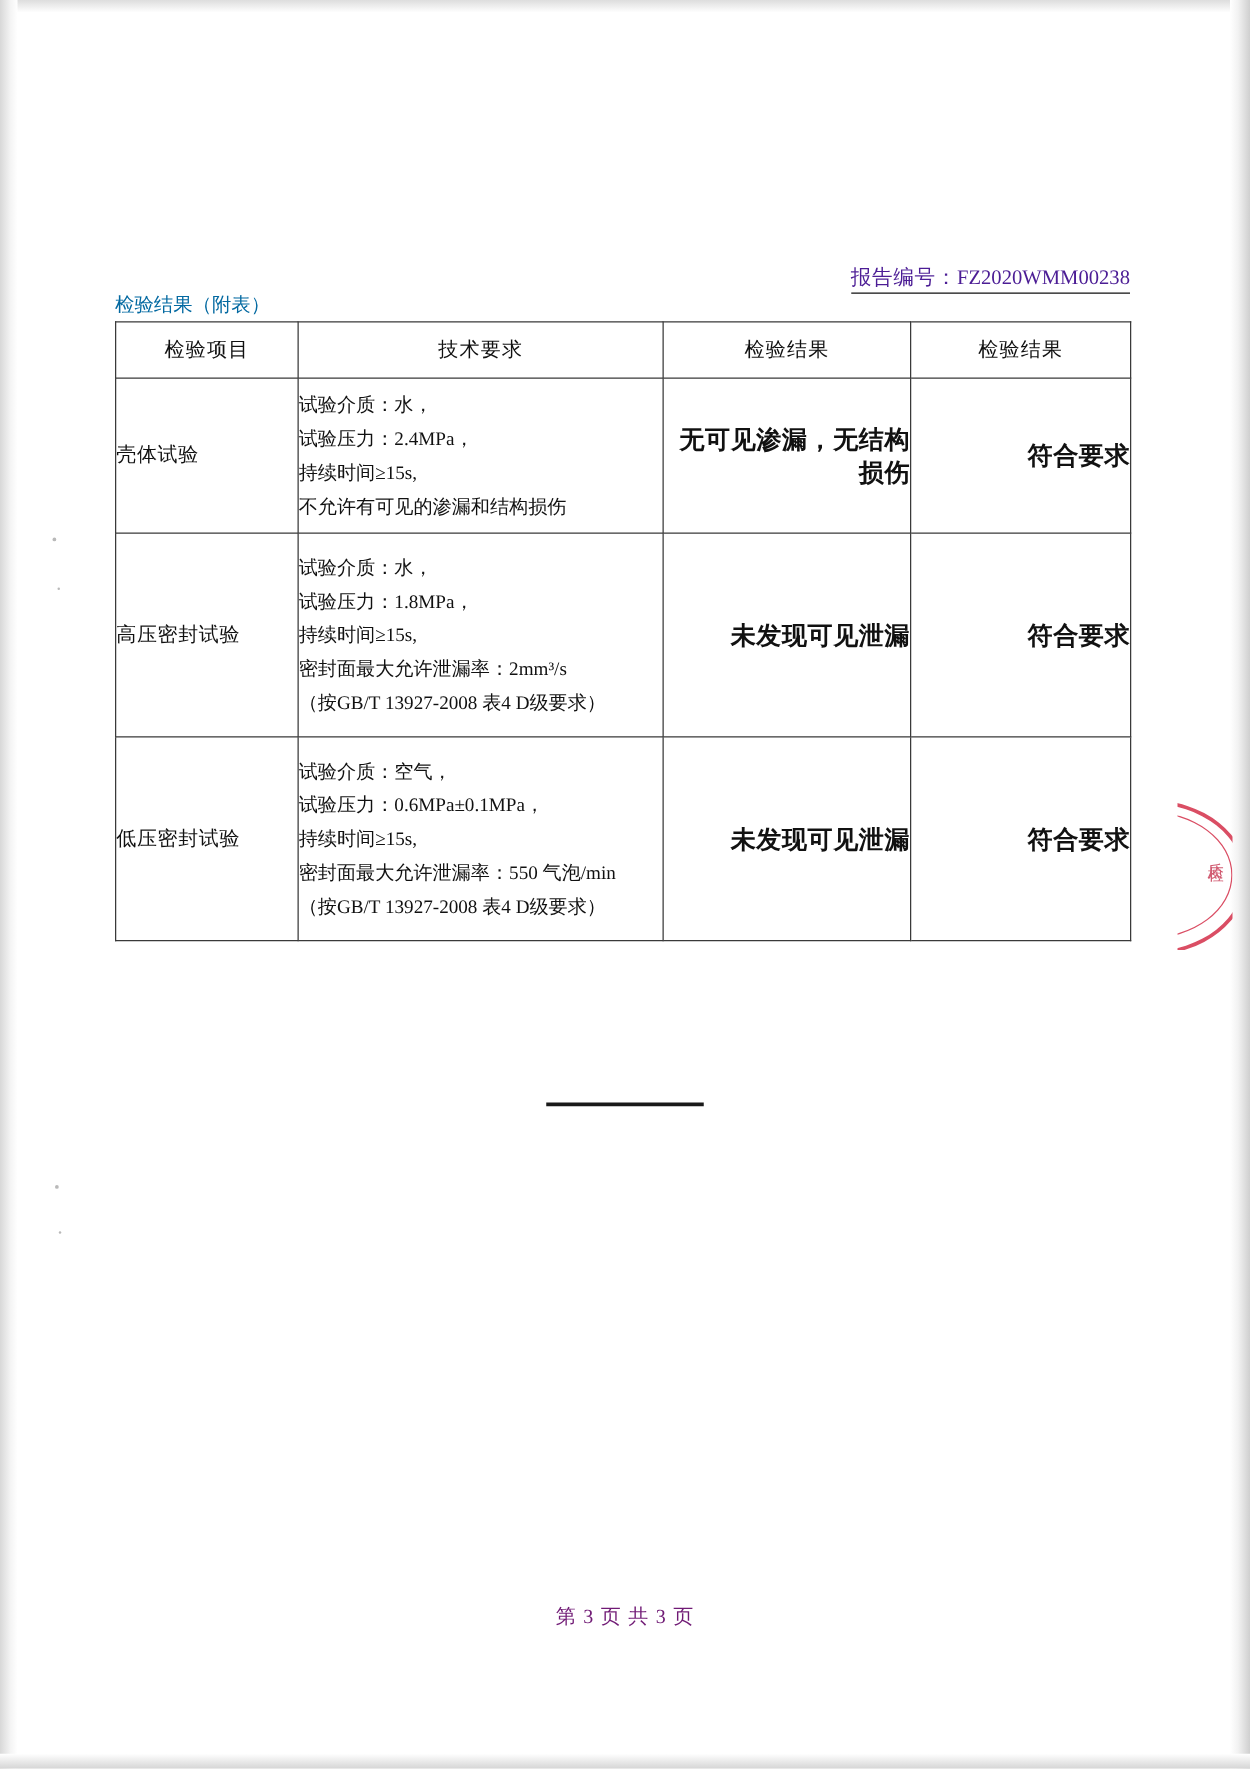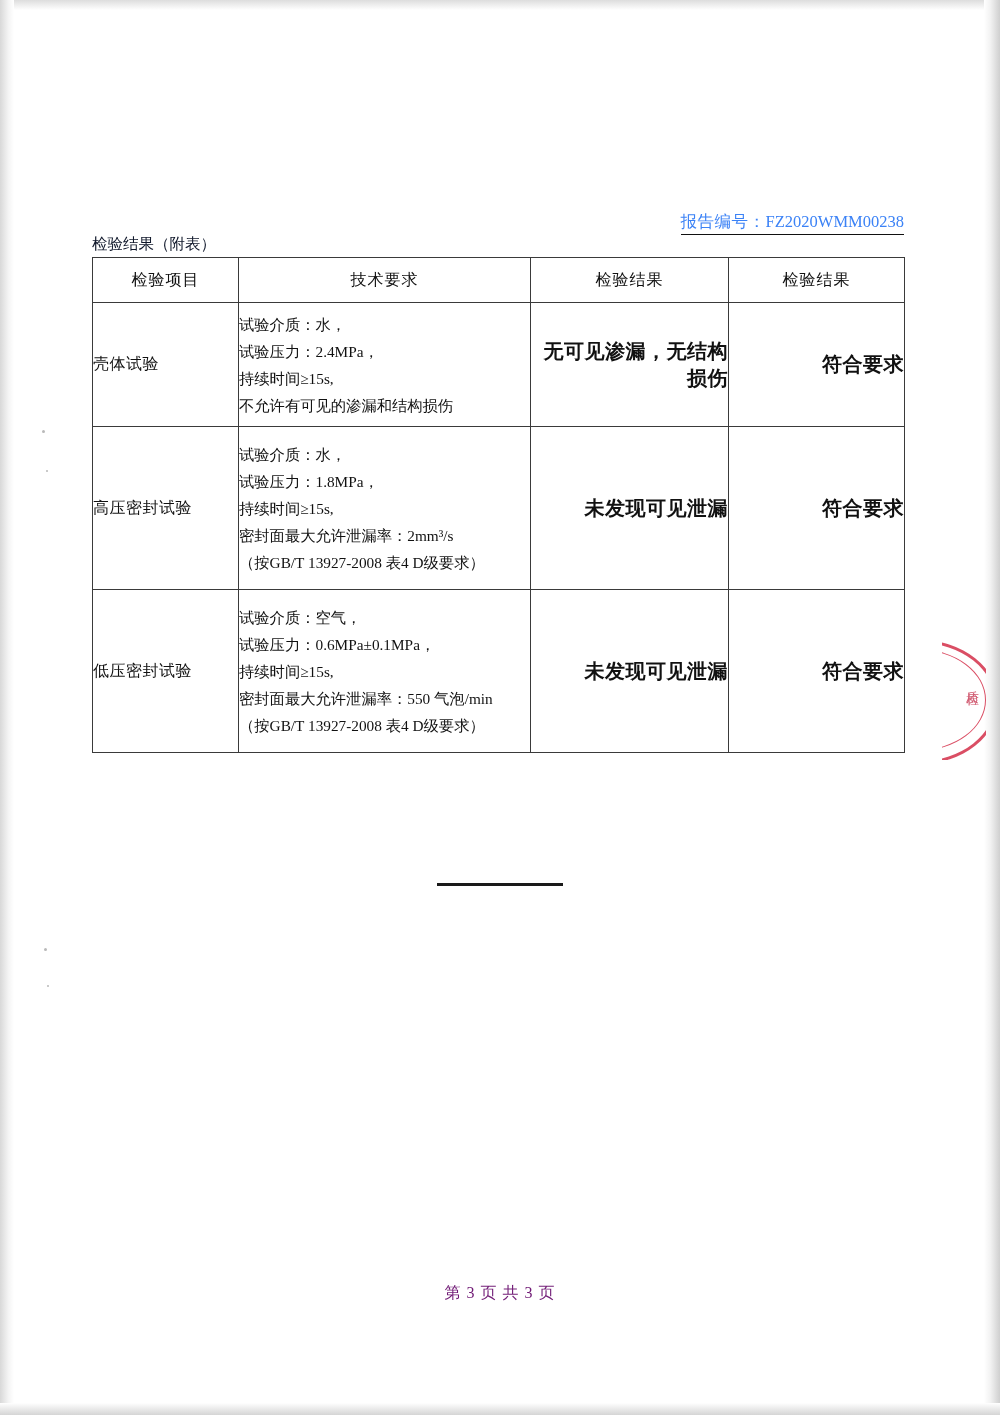--- a/index.html
+++ b/index.html
@@ -55,34 +55,34 @@
     letter-spacing: 14px;
     color: #1a1a1a;
     font-family: "Liberation Serif", "DejaVu Serif", serif;
   }
 
   .report-no {
     position: absolute;
     top: 211px;
     right: 96px;
     font-size: 16.5px;
-    color: #3b82f6;
+    color: #4c1d95;
     border-bottom: 1.2px solid #111;
     padding-bottom: 1px;
     white-space: nowrap;
   }
   .report-no .label { letter-spacing: 0.5px; }
   .report-no .value { font-family: "Liberation Serif", "DejaVu Serif", serif; }
 
   .section-label {
     position: absolute;
     top: 234px;
     left: 92px;
     font-size: 15.5px;
-    color: #0f172a;
+    color: #0369a1;
   }
 
   table.result-table {
     position: absolute;
     top: 257px;
     left: 92px;
     width: 812px;
     border-collapse: collapse;
     table-layout: fixed;
     padding-left: 12px;

